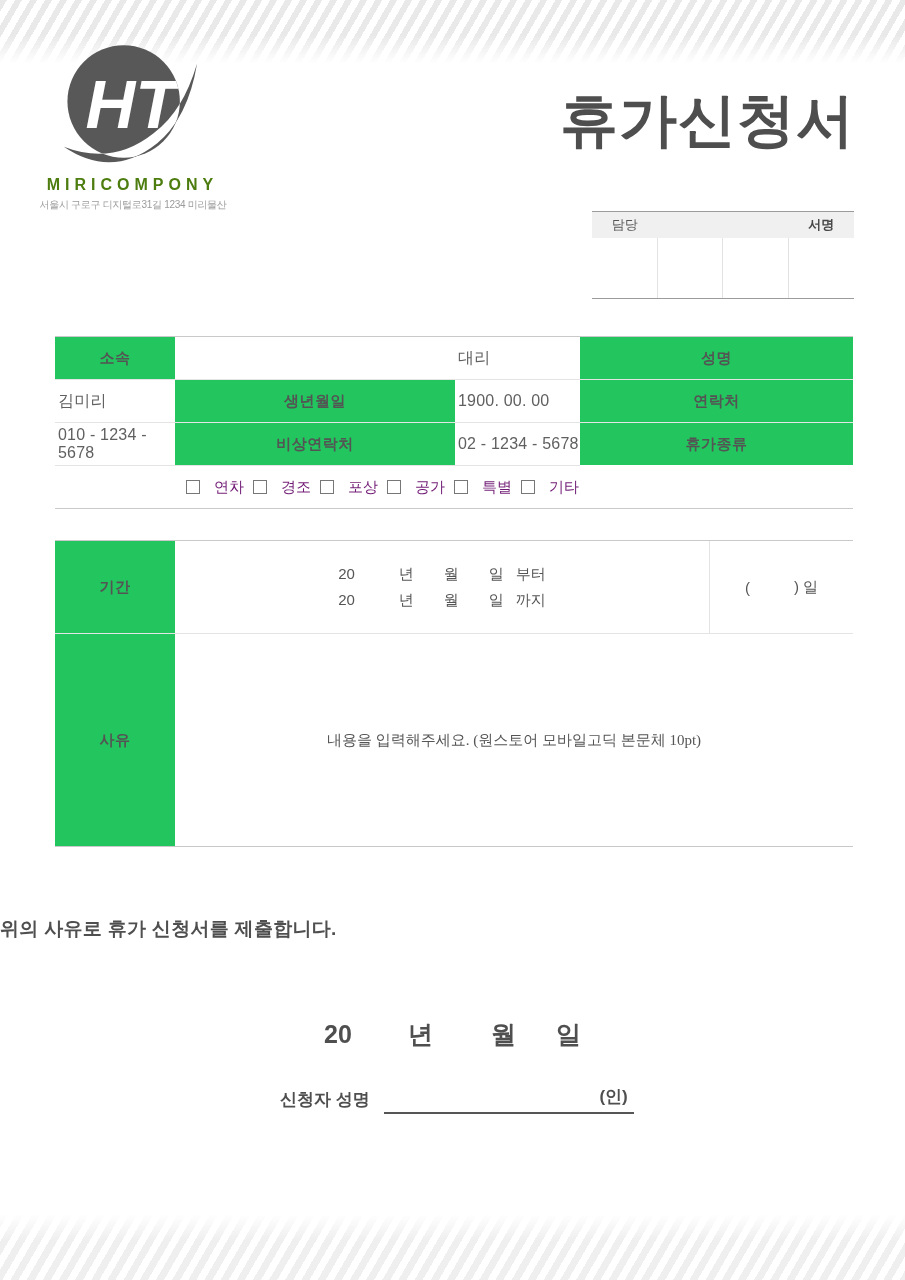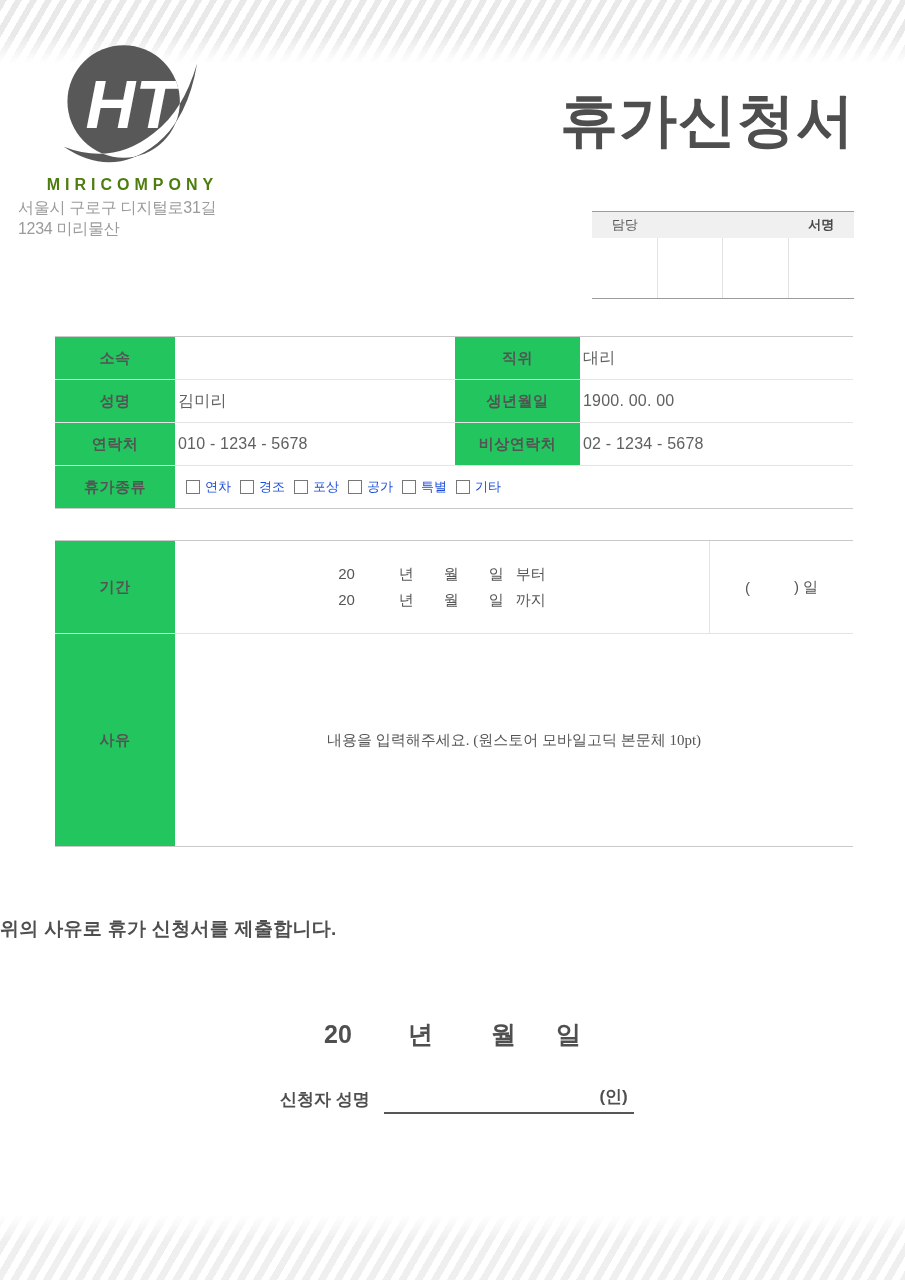--- a/index.html
+++ b/index.html
@@ -22,22 +22,22 @@
     -webkit-mask-image:linear-gradient(to top,#000 60%,transparent 100%);
     mask-image:linear-gradient(to top,#000 60%,transparent 100%);
   }
   
   .logo{position:absolute;left:62px;top:38px;}
   .company-name{
     position:absolute;left:30px;top:176px;width:205px;text-align:center;
     font-size:16px;font-weight:bold;letter-spacing:5px;color:#4d7c0f;
   }
   .company-address{
-    position:absolute;left:18px;top:198px;width:230px;
-    font-size:16px;color:#9b9b9b;letter-spacing:-0.3px;
+    position:absolute;left:18px;top:198px;width:230px;text-align:center;
+    font-size:10px;color:#9b9b9b;letter-spacing:-0.3px;
   }
   
   .doc-title{
     position:absolute;right:50px;top:84px;
     font-size:58px;font-weight:800;color:#4e4e4e;letter-spacing:1px;line-height:72px;
   }
   
   .approval{
     position:absolute;left:592px;top:211px;width:262px;
     border-top:1px solid #9c9c9c;border-bottom:1px solid #9c9c9c;
@@ -61,21 +61,21 @@
   }
   
   .info-table{
     position:absolute;left:55px;top:336px;width:798px;
     border-top:1px solid #c9c9c9;border-bottom:1px solid #c9c9c9;
     display:grid;grid-template-columns:120px 280px 125px 273px;
   }
   .info-table > div{height:42px;border-bottom:1px solid #e4e4e4;}
   .info-table > div.last-row{border-bottom:none;}
   .leave-value{grid-column:2 / span 3;display:flex;align-items:center;gap:9px;padding-left:11px;}
-  .leave-item{display:flex;align-items:center;gap:5px;font-size:13px;color:#1d4ed8;}
+  .leave-item{display:flex;align-items:center;gap:14px;font-size:15px;color:#701a75;}
   .checkbox{width:12px;height:12px;border:1.5px solid #777;background:#fff;display:inline-block;}
   
   .period-table{
     position:absolute;left:55px;top:540px;width:798px;
     border-top:1px solid #c9c9c9;border-bottom:1px solid #c9c9c9;
   }
   .period-row{display:grid;grid-template-columns:120px 535px 143px;height:92px;border-bottom:1px solid #e4e4e4;}
   .period-center{
     display:flex;flex-direction:column;align-items:center;justify-content:center;
     border-right:1px solid #e4e4e4;font-size:15px;color:#555;line-height:26px;
@@ -146,21 +146,20 @@
       <div class="bcell"></div>
       <div class="bcell"></div>
       <div class="bcell"></div>
       <div class="bcell"></div>
     </div>
   </div>
 
   <div class="info-table">
     <div class="cell-label">소속</div>
     <div class="cell-value"></div>
-    <div class="cell-label">직위</div>
     <div class="cell-value">대리</div>
 
     <div class="cell-label">성명</div>
     <div class="cell-value">김미리</div>
     <div class="cell-label">생년월일</div>
     <div class="cell-value">1900. 00. 00</div>
 
     <div class="cell-label">연락처</div>
     <div class="cell-value">010 - 1234 - 5678</div>
     <div class="cell-label">비상연락처</div>

